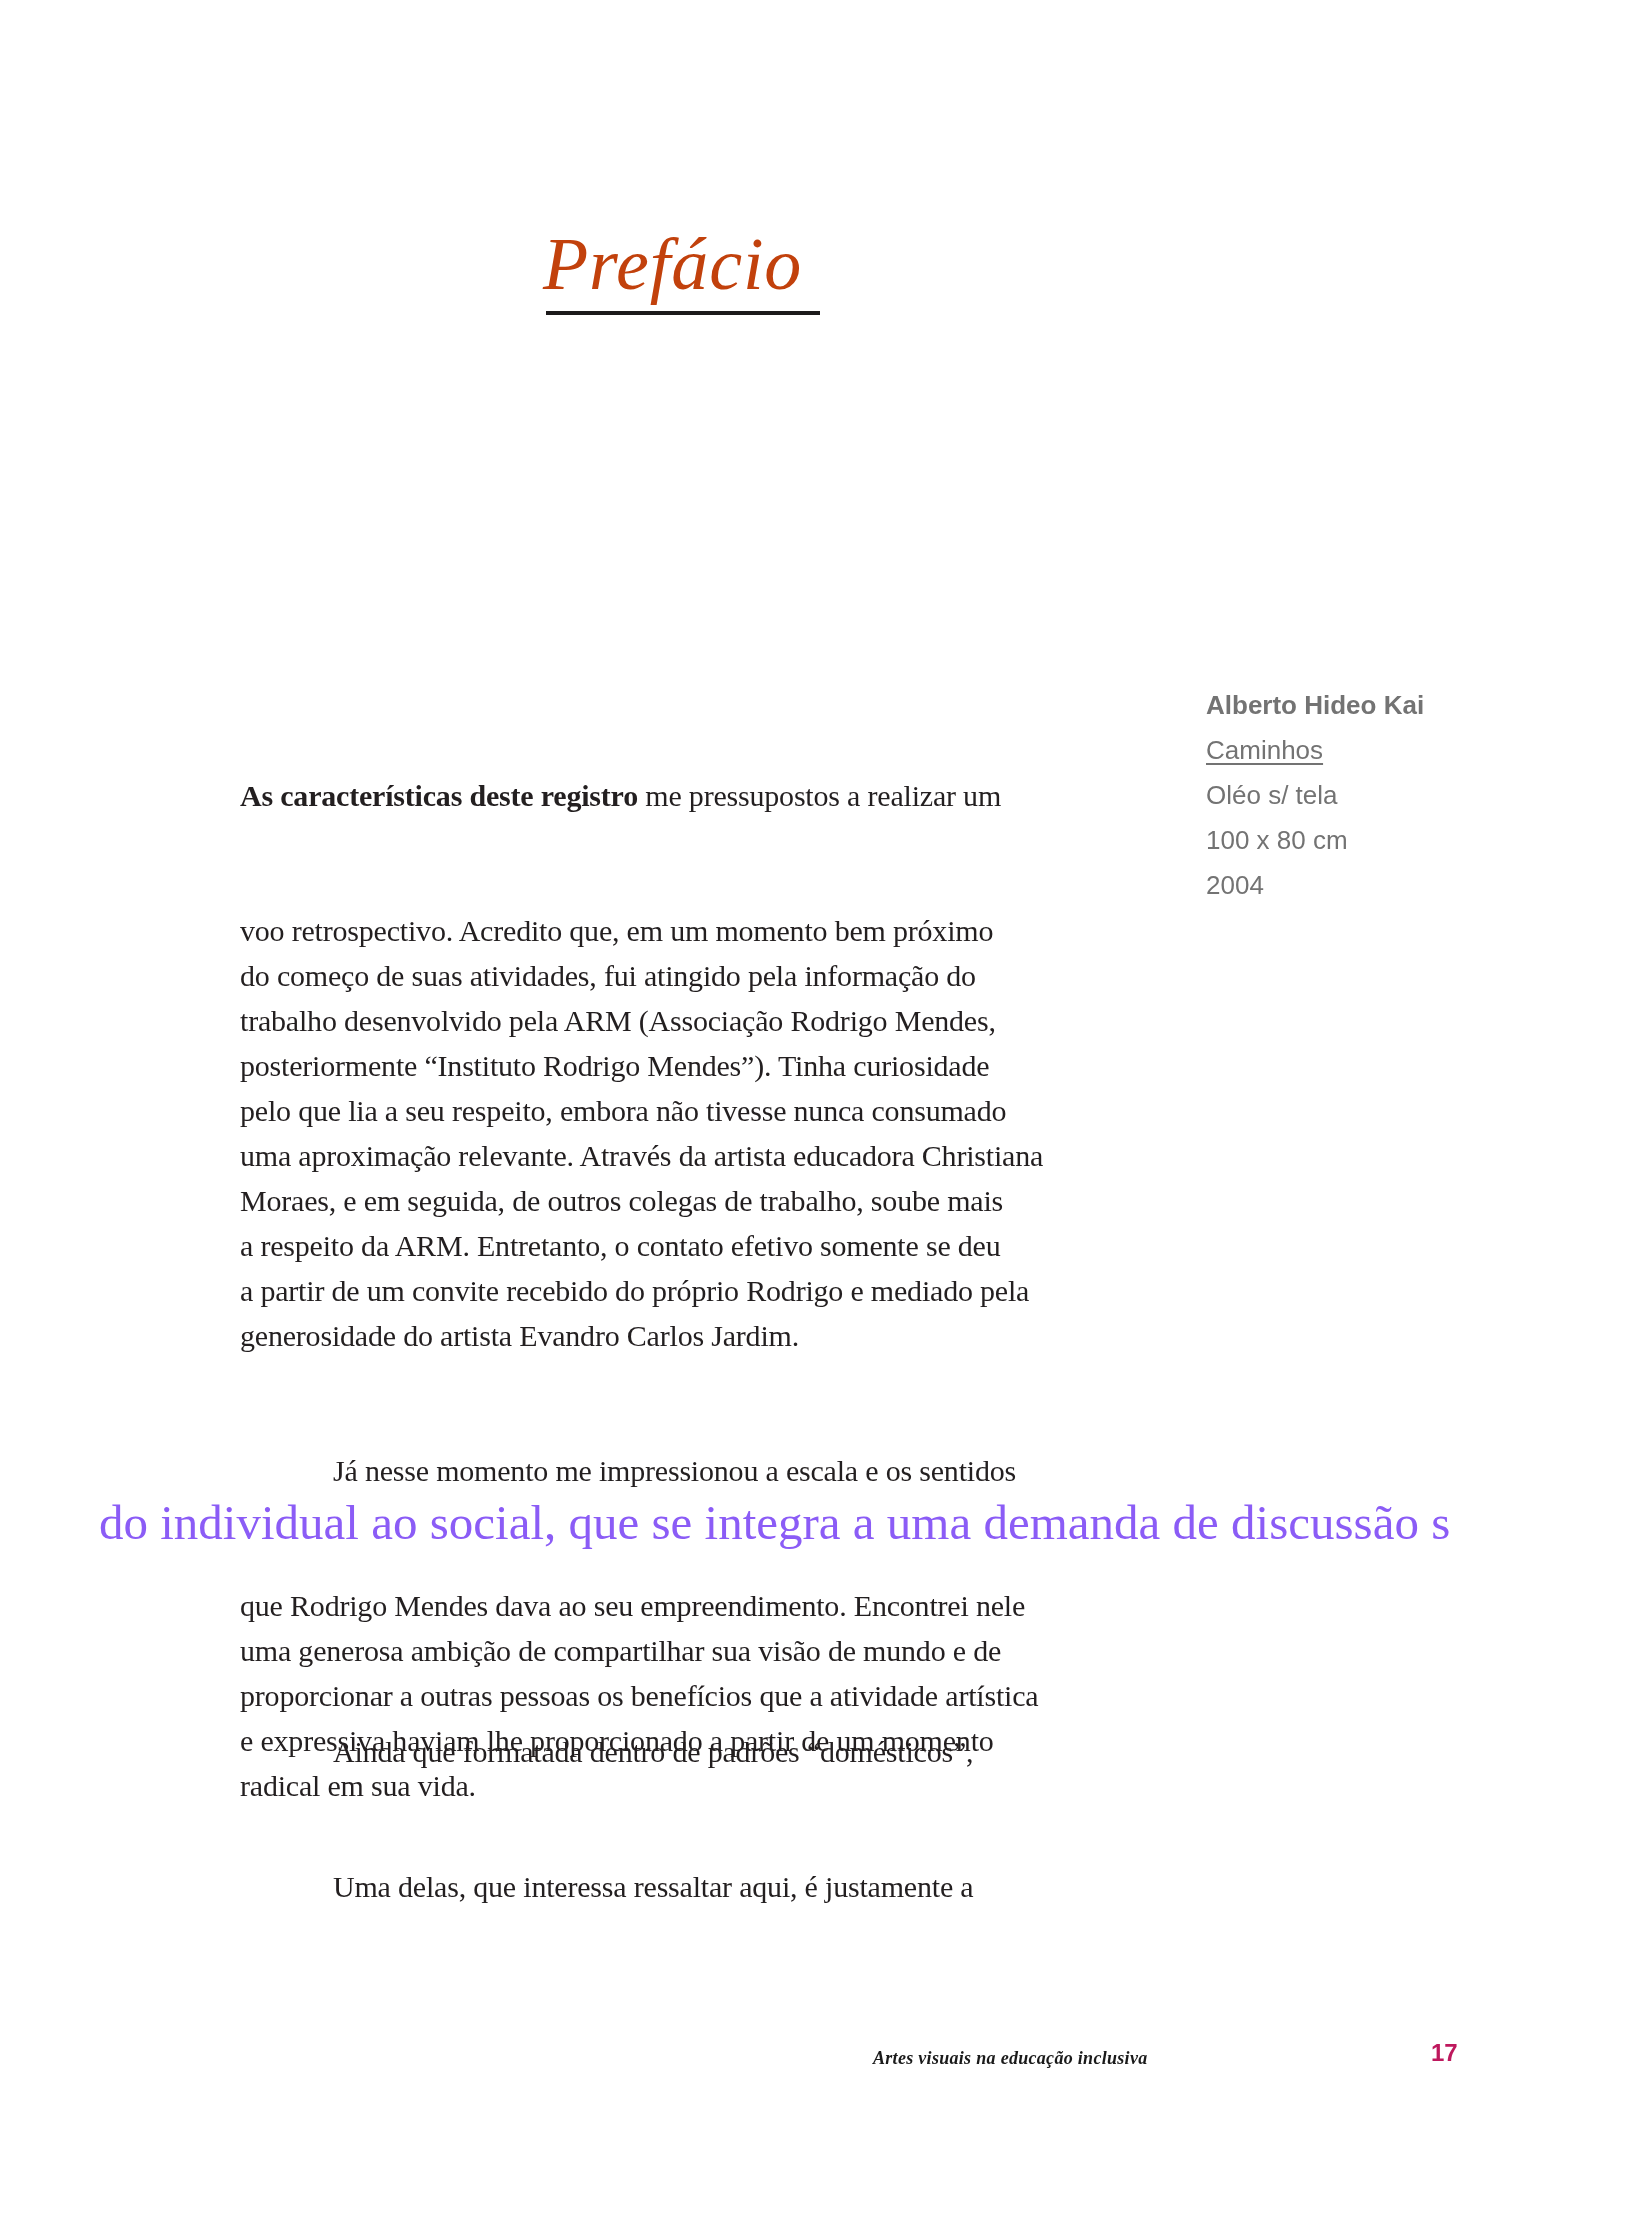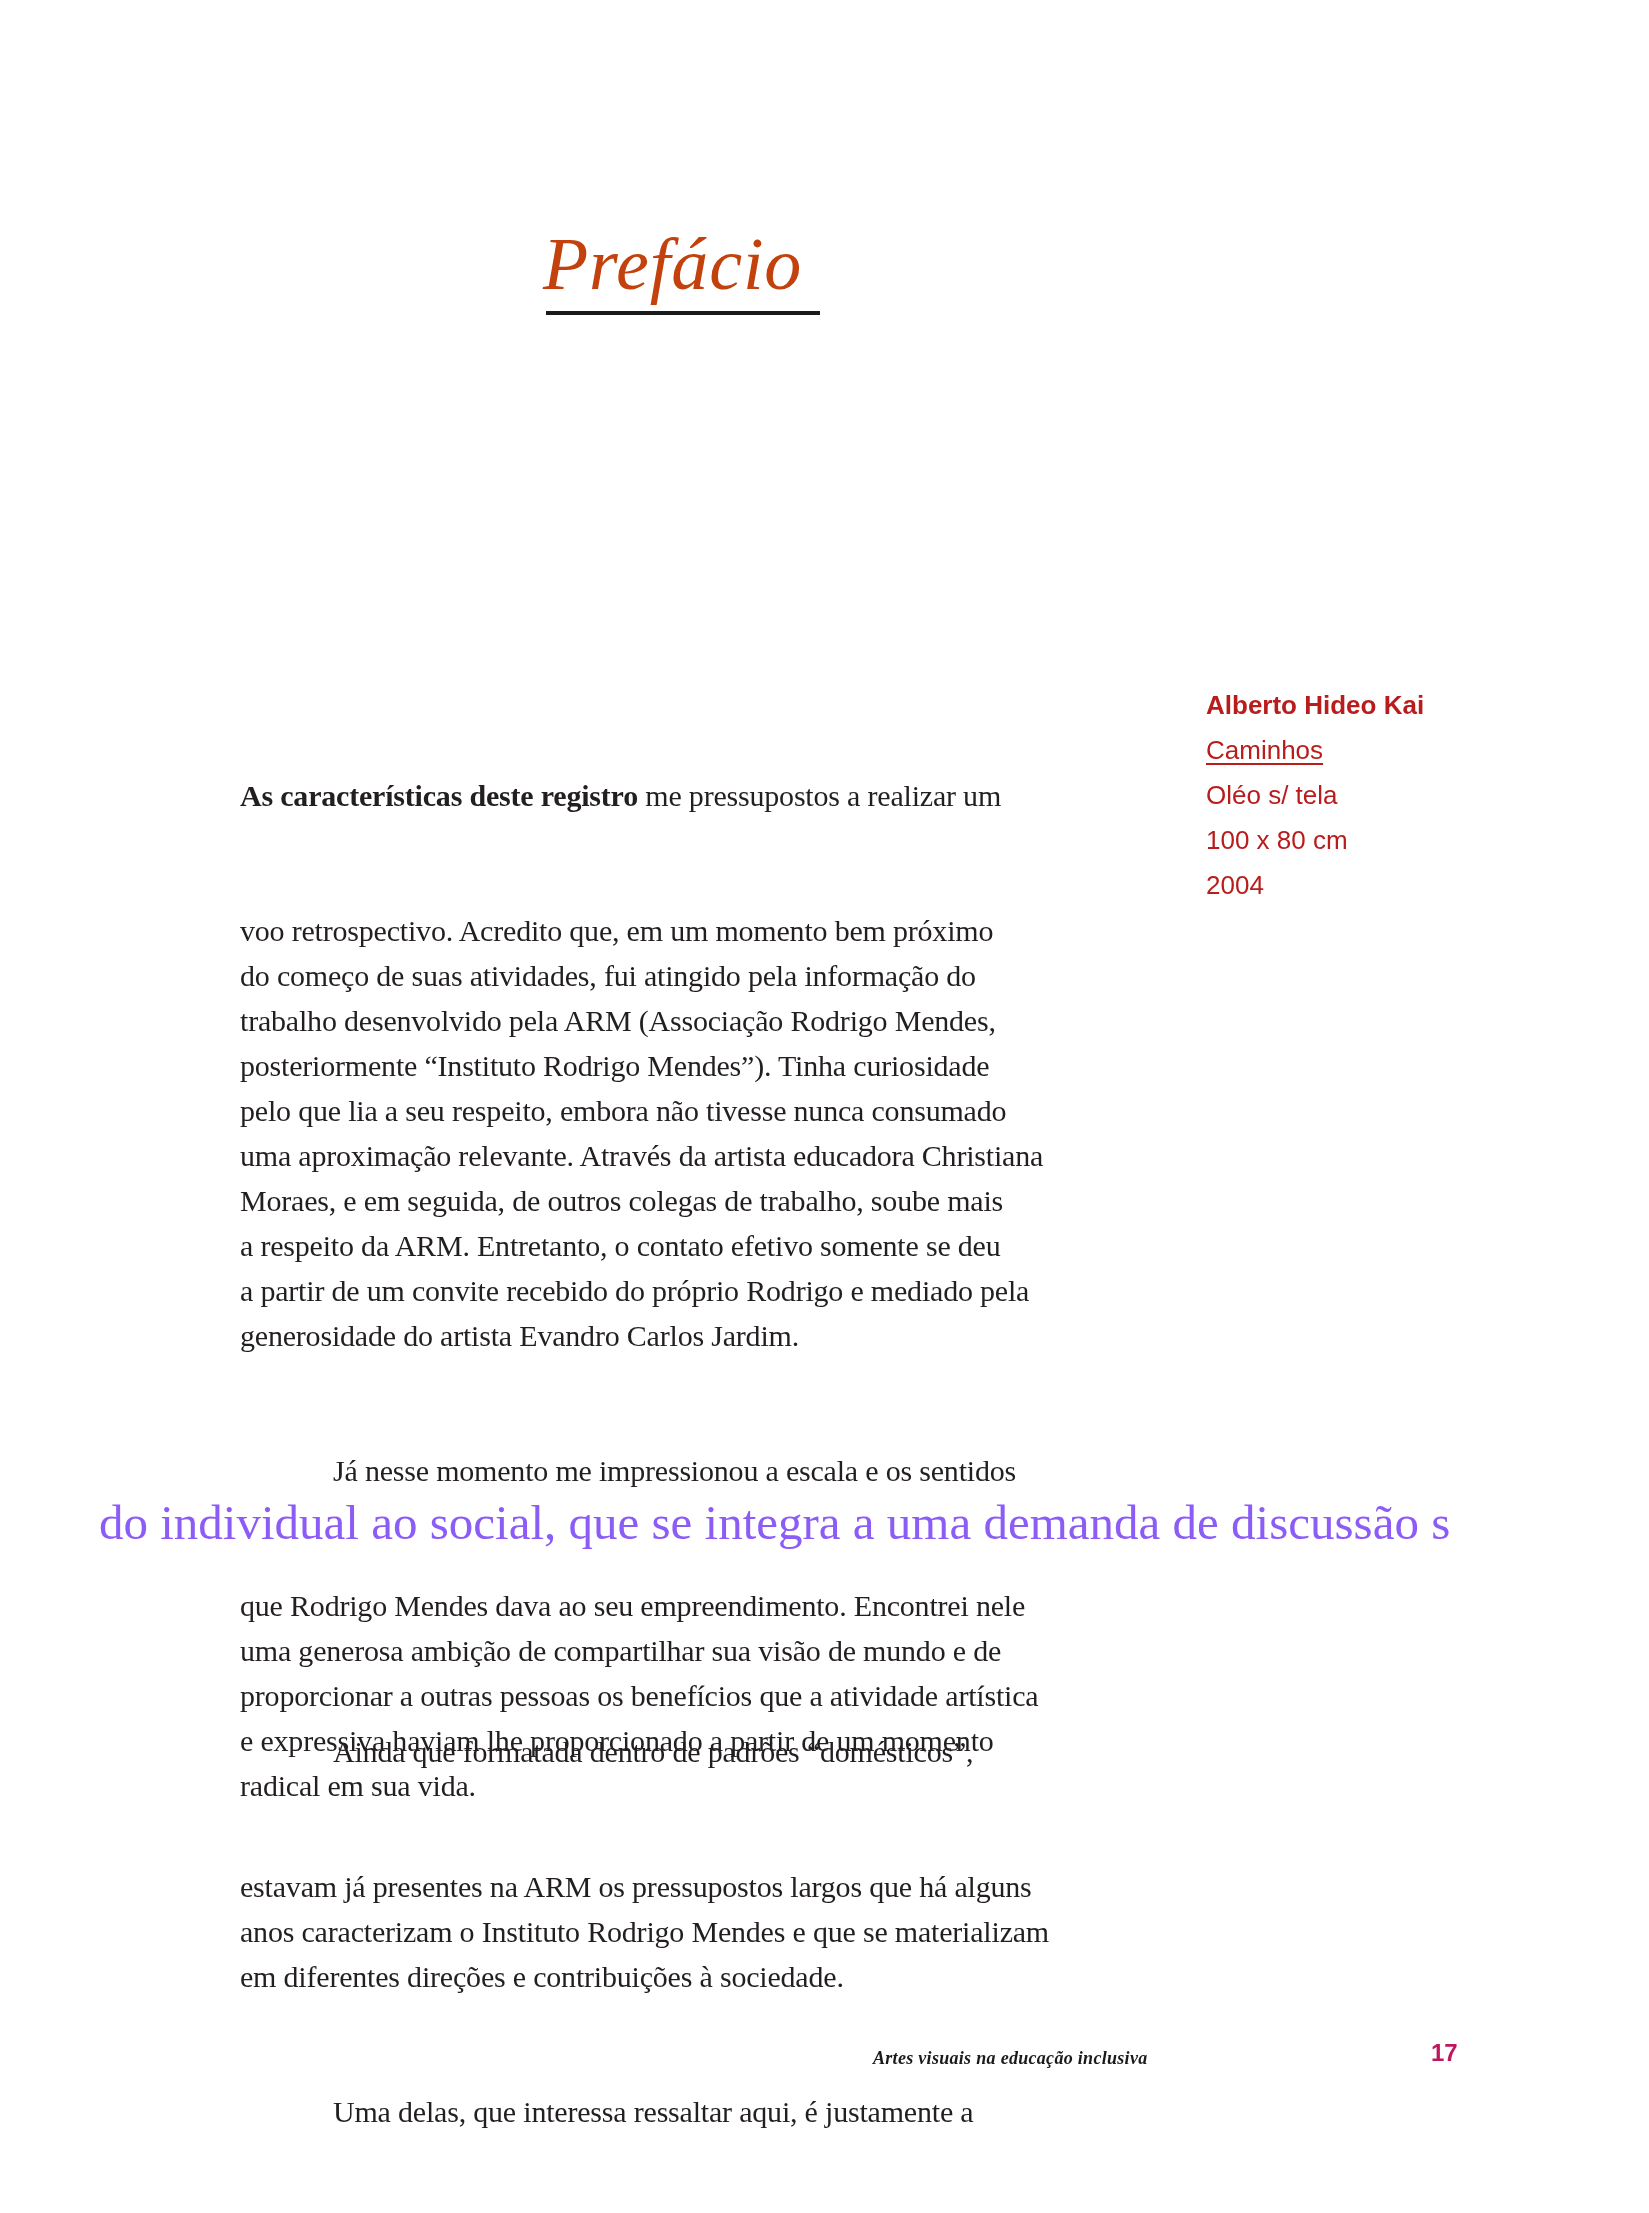--- a/index.html
+++ b/index.html
@@ -46,21 +46,21 @@
   .indent { padding-left:93px; }
   .lead { font-weight:700; }
 
   
   .sidebar {
     position:absolute;
     left:1206px; top:683px;
     font-family:"Liberation Sans", sans-serif;
     font-size:26px;
     line-height:45px;
-    color:#b91c1c;
+    color:#737373;
   }
   .sidebar .artist { font-weight:700; }
   .sidebar .work { text-decoration:underline; text-underline-offset:4.3px; }
 
   
   .pullquote {
     position:absolute;
     left:99px; top:1494px;
     font-size:49px;
     line-height:57px;
@@ -120,23 +120,20 @@
     <div class="work">Caminhos</div>
     <div>Oléo s/ tela</div>
     <div>100 x 80 cm</div>
     <div>2004</div>
   </aside>
 
   <div class="pullquote">do individual ao social, que se integra a uma demanda de discussão s</div>
 
   <section class="bodycol col2">
     <div class="indent">Ainda que formatada dentro de padrões “domésticos”,</div>
-    <div class="block">estavam já presentes na ARM os pressupostos largos que há alguns
-anos caracterizam o Instituto Rodrigo Mendes e que se materializam
-em diferentes direções e contribuições à sociedade.</div>
     <div class="indent">Uma delas, que interessa ressaltar aqui, é justamente a</div>
     
     
   </section>
 
   <div class="running">Artes visuais na educação inclusiva</div>
   <div class="pagenum">17</div>
 
 </div>
 

